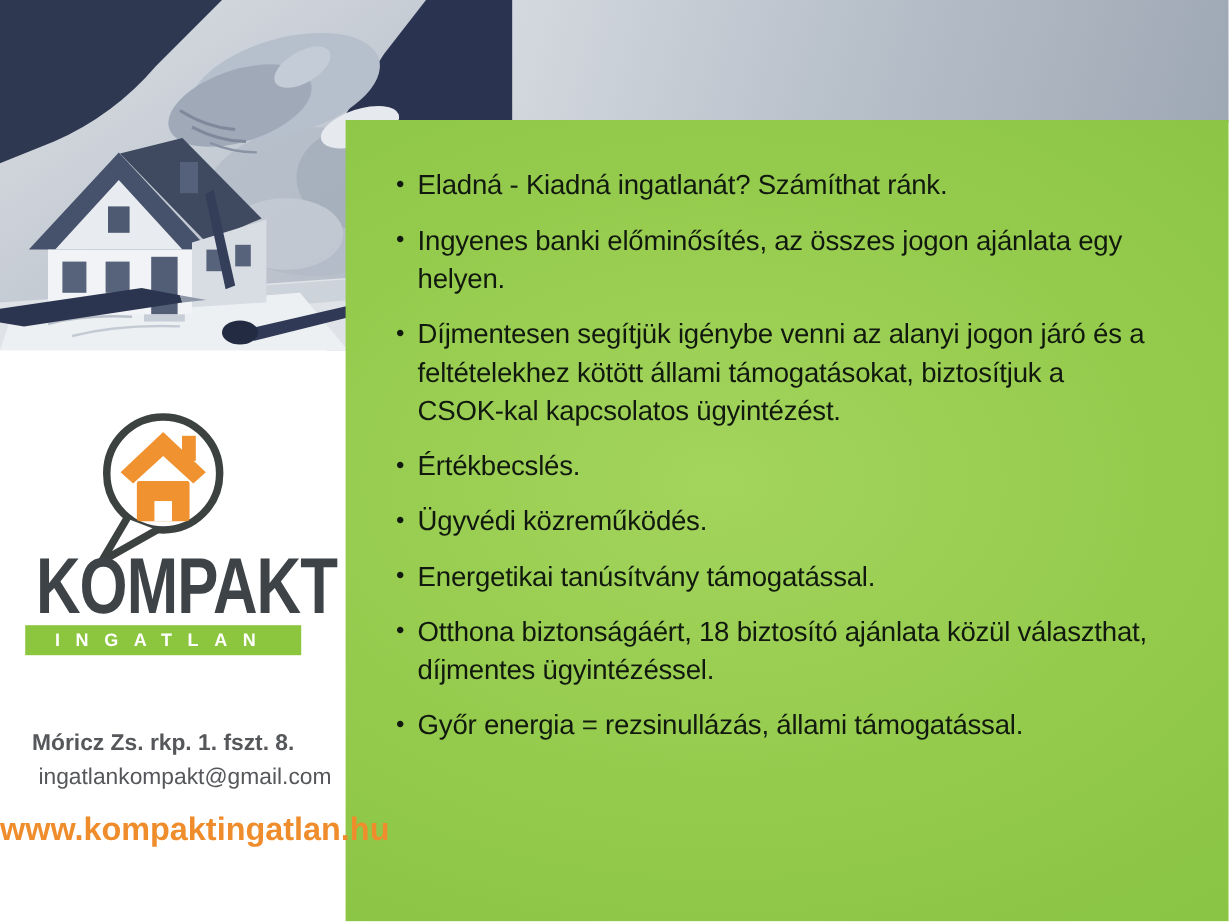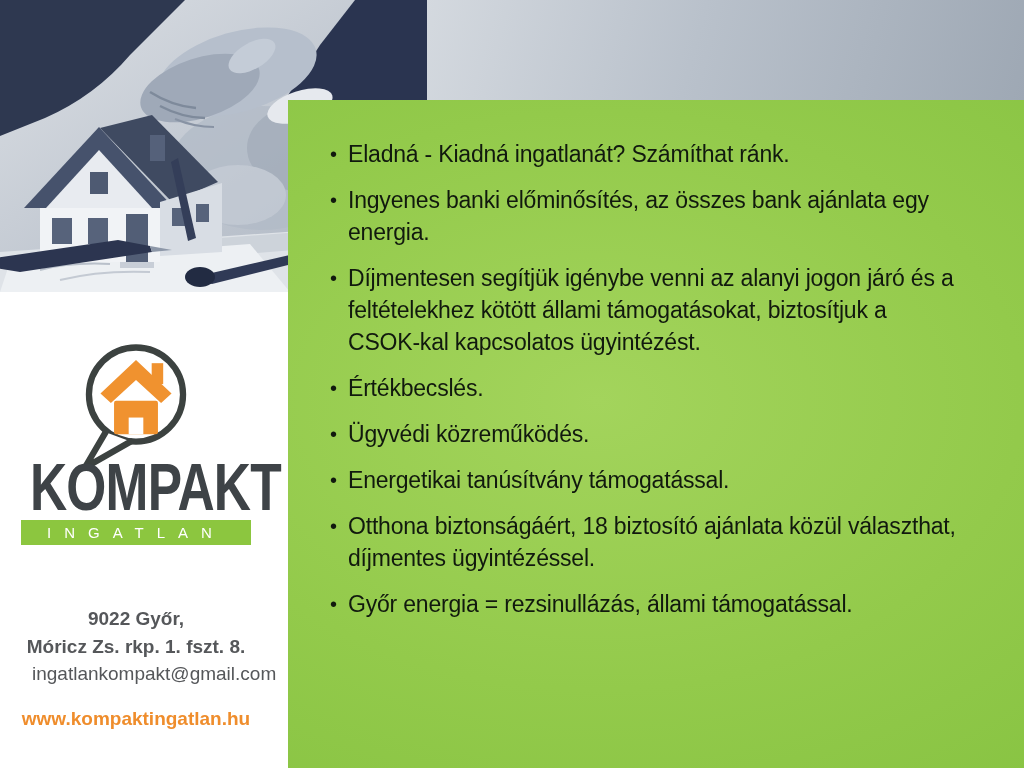--- a/index.html
+++ b/index.html
@@ -45,29 +45,29 @@
   .logo-bubble { width:132px; height:138px; margin-top:44px; display:inline-block; }
   .brand-name {
     display:block; margin-top:-20px;
     font-size:66px; line-height:58px; font-weight:bold; color:#3e4347;
     letter-spacing:-1px; transform:scaleX(0.78); transform-origin:center top;
     white-space:nowrap;
   }
   .brand-bar {
     width:230px; height:25px; line-height:25px; margin:4px auto 0;
     background:#8cc63f; color:#ffffff;
-    font-size:15px; font-weight:normal; letter-spacing:13px; padding-left:0;
+    font-size:15px; font-weight:bold; letter-spacing:13px; padding-left:0;
     text-align:center; white-space:nowrap;
   }
   .contact { margin-top:60px; line-height:27.5px; color:#55575a; }
   .contact .addr { font-size:19px; font-weight:bold; }
   .contact .email { font-size:19px; font-weight:normal;margin-left:32px; }
   .contact .website {
     display:block; margin-top:17px;
-    font-size:19px; font-weight:bold; color:#ef8d2c; text-decoration:none;
+    font-size:27px; font-weight:bold; color:#ef8d2c; text-decoration:none;
   }
 </style>
 </head>
 <body>
 
 <div class="canvas">
 
   <div class="top-gray"></div>
 
   <svg class="photo" viewBox="0 0 427 292" aria-hidden="true">
@@ -134,21 +134,21 @@
   </svg>
 
   <div class="green-panel">
     <ul class="services">
       <li>
         <span class="dot">•</span>
         <span class="txt">Eladná - Kiadná ingatlanát? Számíthat ránk.</span>
       </li>
       <li>
         <span class="dot">•</span>
-        <span class="txt">Ingyenes banki előminősítés, az összes bank ajánlata egy energia.</span>
+        <span class="txt">Ingyenes banki előminősítés, az összes jogon ajánlata egy helyen.</span>
       </li>
       <li>
         <span class="dot">•</span>
         <span class="txt">Díjmentesen segítjük igénybe venni az alanyi jogon járó és a feltételekhez kötött állami támogatásokat, biztosítjuk a CSOK-kal kapcsolatos ügyintézést.</span>
       </li>
       <li>
         <span class="dot">•</span>
         <span class="txt">Értékbecslés.</span>
       </li>
       <li>
@@ -180,20 +180,19 @@
         <path d="M29 55 L63 23 L97 55 L87 64 L63 42 L39 64 Z"></path>
         <rect x="42" y="62" width="42" height="32" rx="2"></rect>
       </g>
       <rect x="56" y="78" width="14" height="16" fill="#ffffff"></rect>
     </svg>
 
     <span class="brand-name">KOMPAKT</span>
     <div class="brand-bar">INGATLAN</div>
 
     <div class="contact">
-      <div class="addr">9022 Győr,</div>
       <div class="addr">Móricz Zs. rkp. 1. fszt. 8.</div>
       <div class="email">ingatlankompakt@gmail.com</div>
       <a class="website" href="#">www.kompaktingatlan.hu</a>
     </div>
   </div>
 
 </div>
 
 </body></html>

